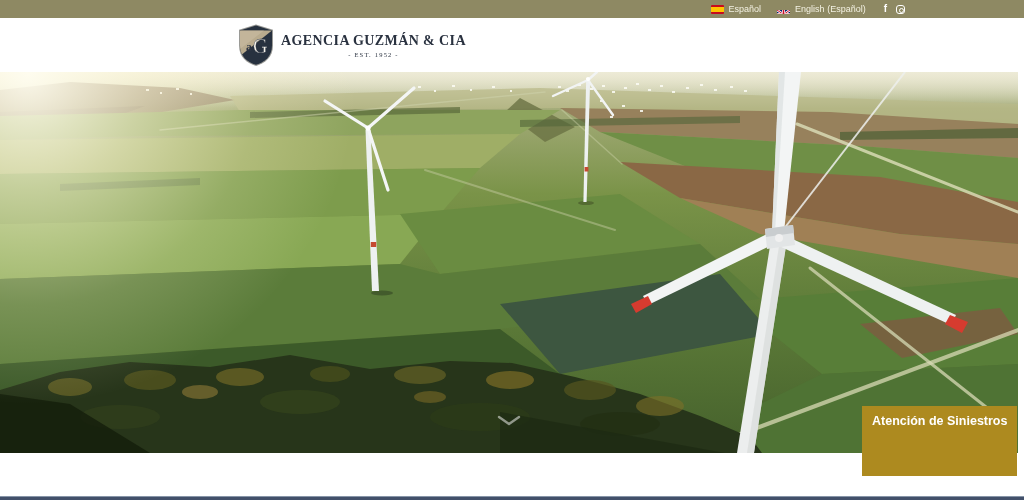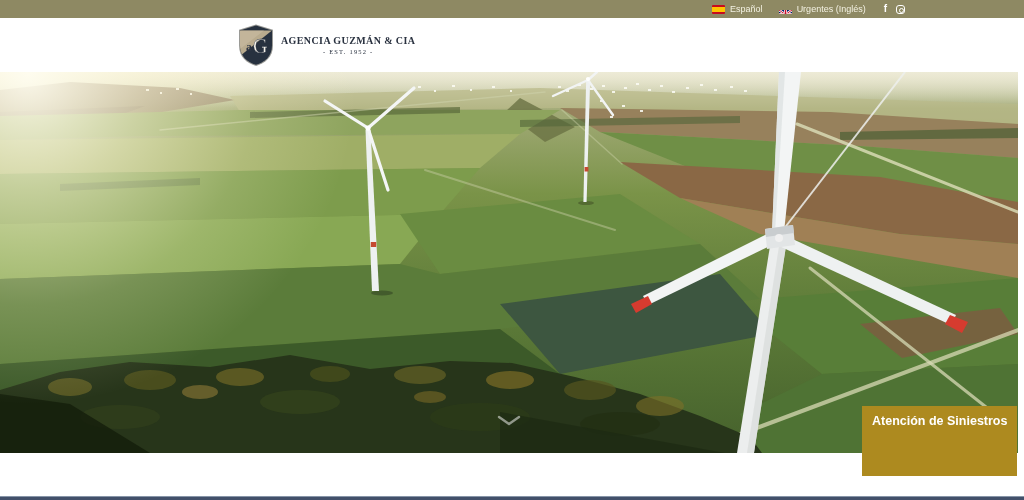--- a/index.html
+++ b/index.html
@@ -16,21 +16,21 @@
   .social { display:flex; align-items:center; gap:9px; margin-left:2px; }
   .fb { color:#fff; font-size:10px; font-weight:bold; line-height:10px; cursor:pointer; }
   .ig { width:9px; height:9px; border:1px solid #fff; border-radius:3px; position:relative; cursor:pointer; }
   .ig::after { content:""; position:absolute; left:2px; top:2px; width:3px; height:3px;
     border:1px solid #fff; border-radius:50%; }
 
   
   .header { height:54px; background:#fff; display:flex; align-items:center; padding-left:237px; }
   .logo { display:flex; align-items:center; gap:6px; cursor:pointer; flex:none; }
   .logo-text { display:flex; flex-direction:column; align-items:center; }
-  .logo-name { font-family:"Liberation Serif", serif; font-weight:bold; font-size:10px;
+  .logo-name { font-family:"Liberation Serif", serif; font-weight:bold; font-size:14px;
     letter-spacing:.4px; color:#2a3240; white-space:nowrap; }
   .logo-est { font-family:"Liberation Serif", serif; font-size:6.5px; letter-spacing:1.2px;
     color:#2a3240; margin-top:2px; }
   .nav { display:flex; align-items:center; margin-left:15px; }
   .nav-item { font-size:9px; font-weight:bold; letter-spacing:.7px; color:#8a8a8a;
     padding:0 8px; cursor:pointer; white-space:nowrap; border-left:1px solid #e2e2e2; line-height:13px; }
   .nav-item:first-child { border-left:none; }
   .nav-item.active { color:#3a3a3a; }
 
   
@@ -60,21 +60,21 @@
   <div class="lang">
     <span class="flag">
       <svg width="13" height="9" viewBox="0 0 13 9">
         <rect width="13" height="9" fill="#012169"></rect>
         <path d="M0,0 L13,9 M13,0 L0,9" stroke="#fff" stroke-width="2.4"></path>
         <path d="M0,0 L13,9 M13,0 L0,9" stroke="#C8102E" stroke-width="1"></path>
         <path d="M6.5,0 V9 M0,4.5 H13" stroke="#fff" stroke-width="3"></path>
         <path d="M6.5,0 V9 M0,4.5 H13" stroke="#C8102E" stroke-width="1.6"></path>
       </svg>
     </span>
-    <span class="lang-label">Urgentes (Inglés)</span>
+    <span class="lang-label">English (Español)</span>
   </div>
   <div class="social">
     <span class="fb">f</span>
     <span class="ig"></span>
   </div>
 </div>
 
 <div class="header">
   <div class="logo">
     <svg width="38" height="42" viewBox="0 0 38 42">

